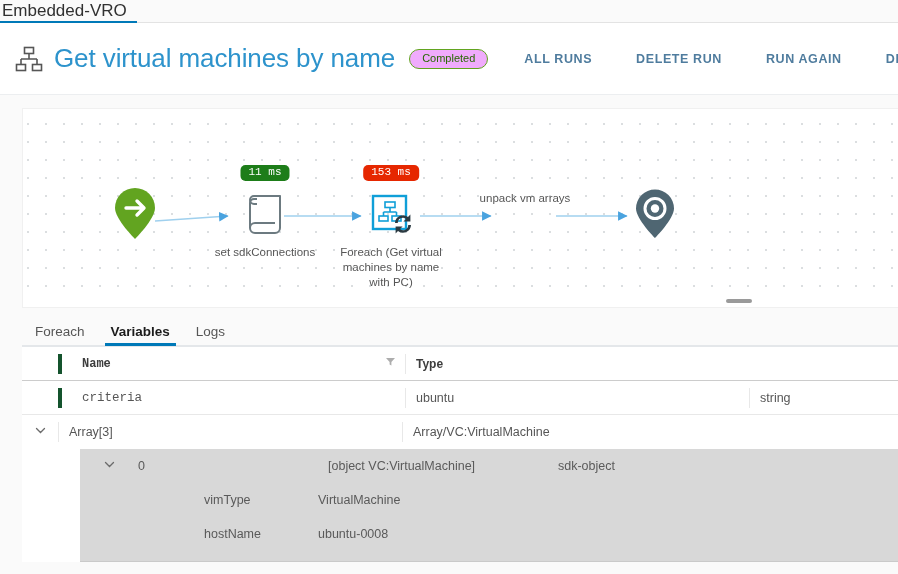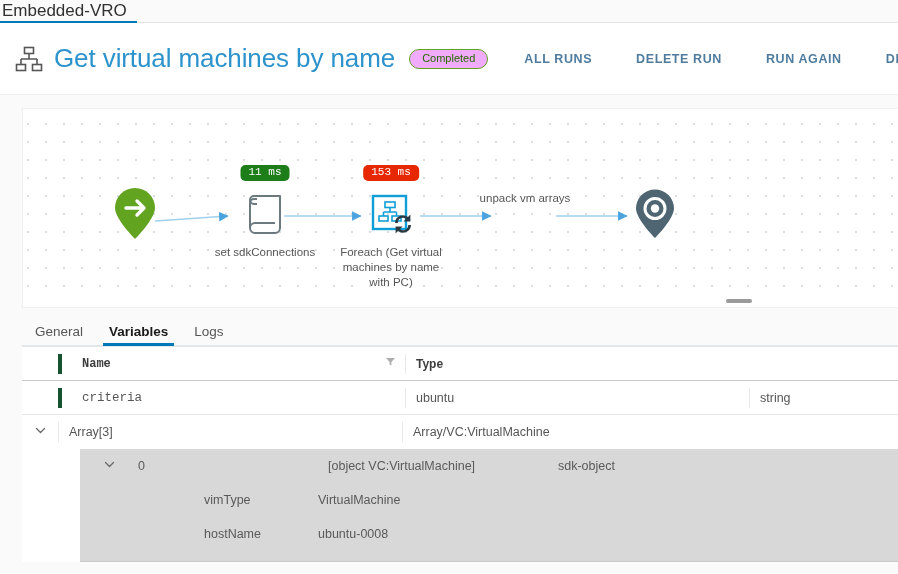--- a/index.html
+++ b/index.html
@@ -343,21 +343,21 @@
       </svg>
     </div>
   </div>
 
   <div class="canvas-scroll">
     <div class="thumb"></div>
   </div>
 </div>
 
 <div class="tabs-row">
-  <div class="tab-item">General</div>
+  <div class="tab-item">Foreach</div>
   <div class="tab-item active">Variables</div>
   <div class="tab-item">Logs</div>
 </div>
 
 <div class="grid">
 
   <div class="grid-head">
     <div class="col-expand"></div>
     <div class="col-name">
       <span>Name</span>

